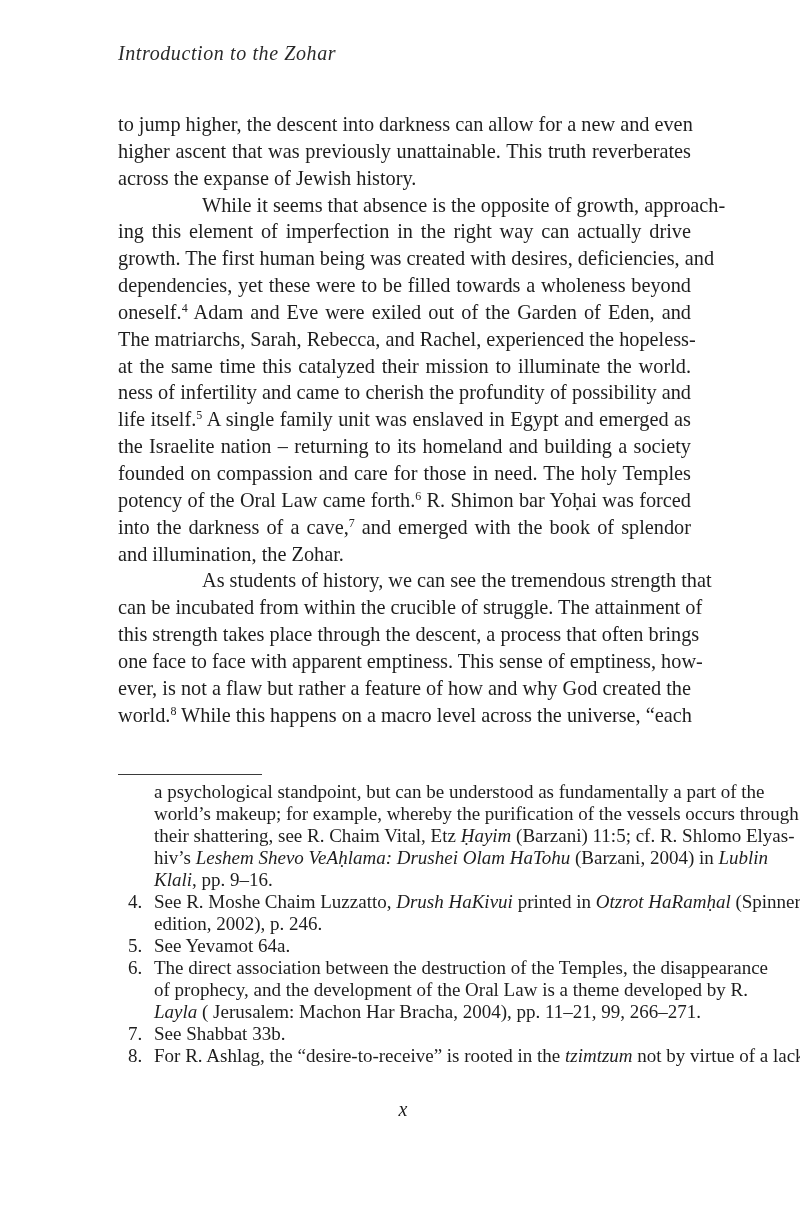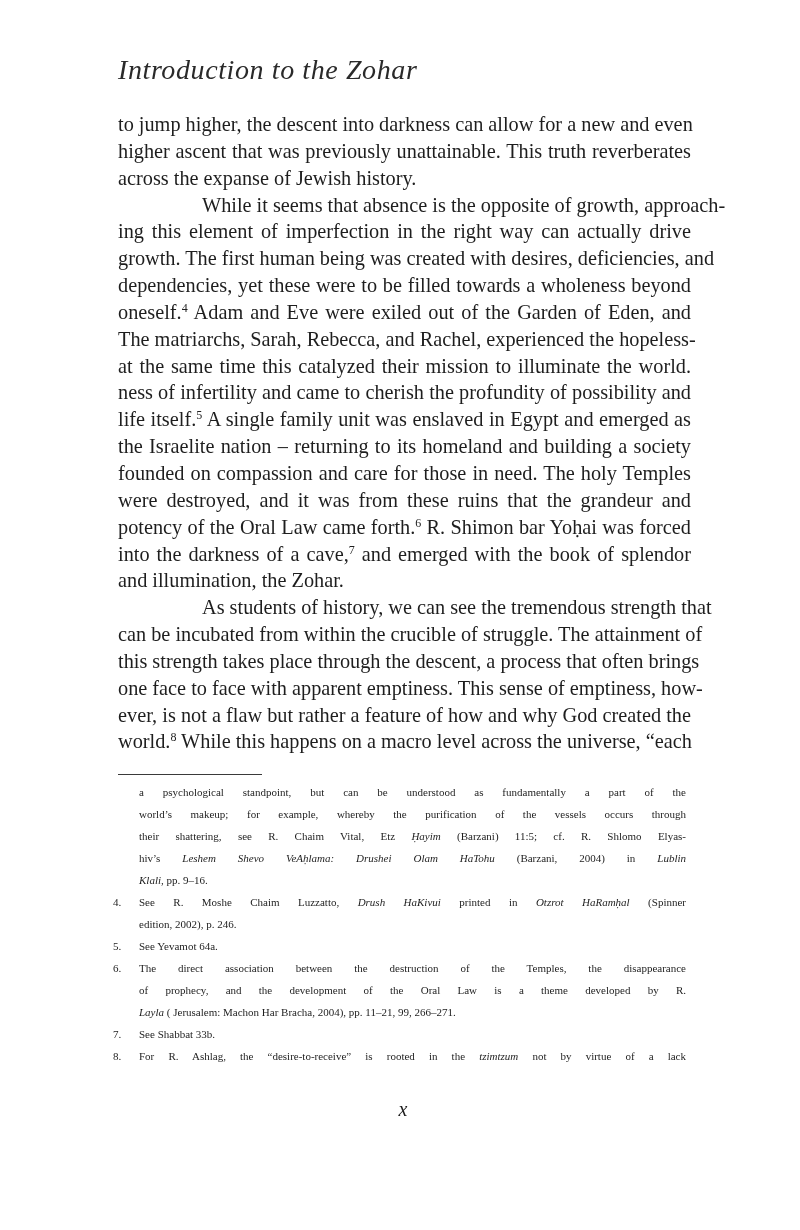--- a/index.html
+++ b/index.html
@@ -16,23 +16,23 @@
     font-family: "Liberation Serif", "DejaVu Serif", serif;
   }
   .page {
     position: absolute;
     left: 0; top: 0;
     width: 800px; height: 1230px;
   }
   .running-head {
     position: absolute;
     left: 118px;
-    top: 54px;
+    top: 42px;
     font-style: italic;
-    font-size: 28px;
+    font-size: 20px;
     letter-spacing: 0.6px;
     color: #2a2a2a;
   }
   .body-text {
     position: absolute;
     left: 118px;
     top: 111px;
     width: 573px;
     font-size: 20.3px;
     line-height: 26.85px;
@@ -61,24 +61,24 @@
   .fn-rule {
     position: absolute;
     left: 118px;
     top: 774px;
     width: 144px;
     height: 0;
     border-top: 1px solid #3a3a3a;
   }
   .footnotes {
     position: absolute;
-    left: 113px;
+    left: 128px;
     top: 781px;
     width: 573px;
-    font-size: 11px;
+    font-size: 19px;
     line-height: 22px;
   }
   .fn {
     position: relative;
     padding-left: 26px;
     margin: 0;
   }
   .fn .fn-num {
     position: absolute;
     left: 0;
@@ -124,21 +124,20 @@
       <span class="line">ing this element of imperfection in the right way can actually drive</span>
       <span class="line">growth. The first human being was created with desires, deficiencies, and</span>
       <span class="line">dependencies, yet these were to be filled towards a wholeness beyond</span>
       <span class="line"><span>oneself.</span><sup>4</sup> <span>Adam and Eve were exiled out of the Garden of Eden, and</span></span>
       <span class="line">The matriarchs, Sarah, Rebecca, and Rachel, experienced the hopeless-</span>
       <span class="line">at the same time this catalyzed their mission to illuminate the world.</span>
       <span class="line">ness of infertility and came to cherish the profundity of possibility and</span>
       <span class="line"><span>life itself.</span><sup>5</sup> <span>A single family unit was enslaved in Egypt and emerged as</span></span>
       <span class="line">the Israelite nation – returning to its homeland and building a society</span>
       <span class="line">founded on compassion and care for those in need. The holy Temples</span>
-      <span class="line">were destroyed, and it was from these ruins that the grandeur and</span>
       <span class="line"><span>potency of the Oral Law came forth.</span><sup>6</sup> <span>R. Shimon bar Yoḥai was forced</span></span>
       <span class="line"><span>into the darkness of a cave,</span><sup>7</sup> <span>and emerged with the book of splendor</span></span>
       <span class="line last">and illumination, the Zohar.</span>
     </div>
 
     <div>
       <span class="line indent">As students of history, we can see the tremendous strength that</span>
       <span class="line">can be incubated from within the crucible of struggle. The attainment of</span>
       <span class="line">this strength takes place through the descent, a process that often brings</span>
       <span class="line">one face to face with apparent emptiness. This sense of emptiness, how-</span>

